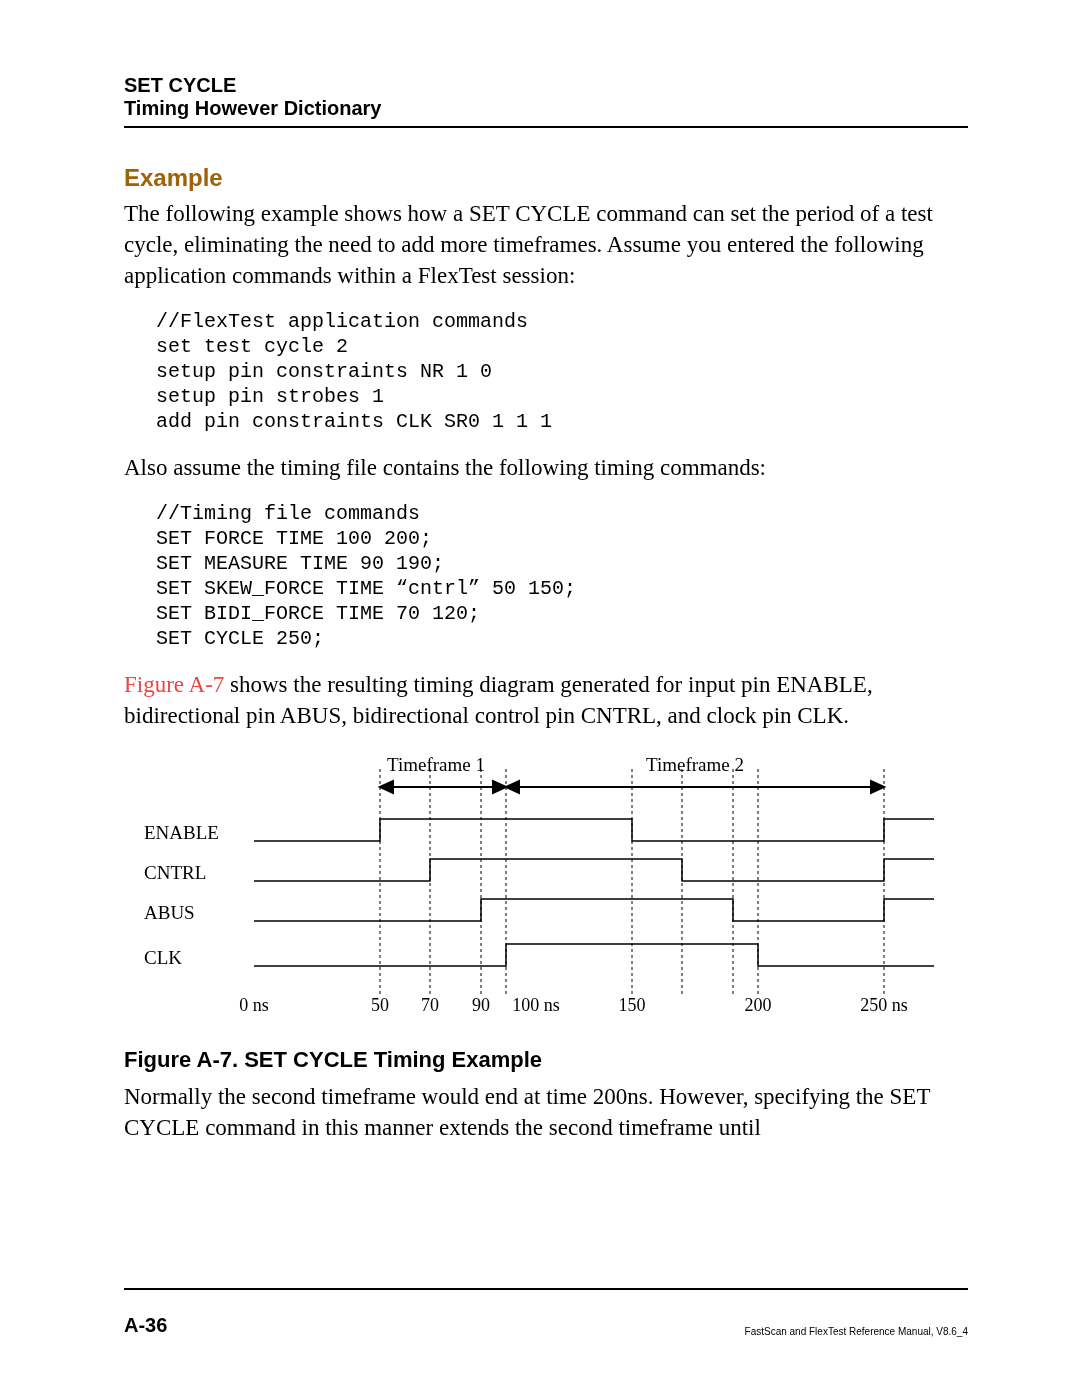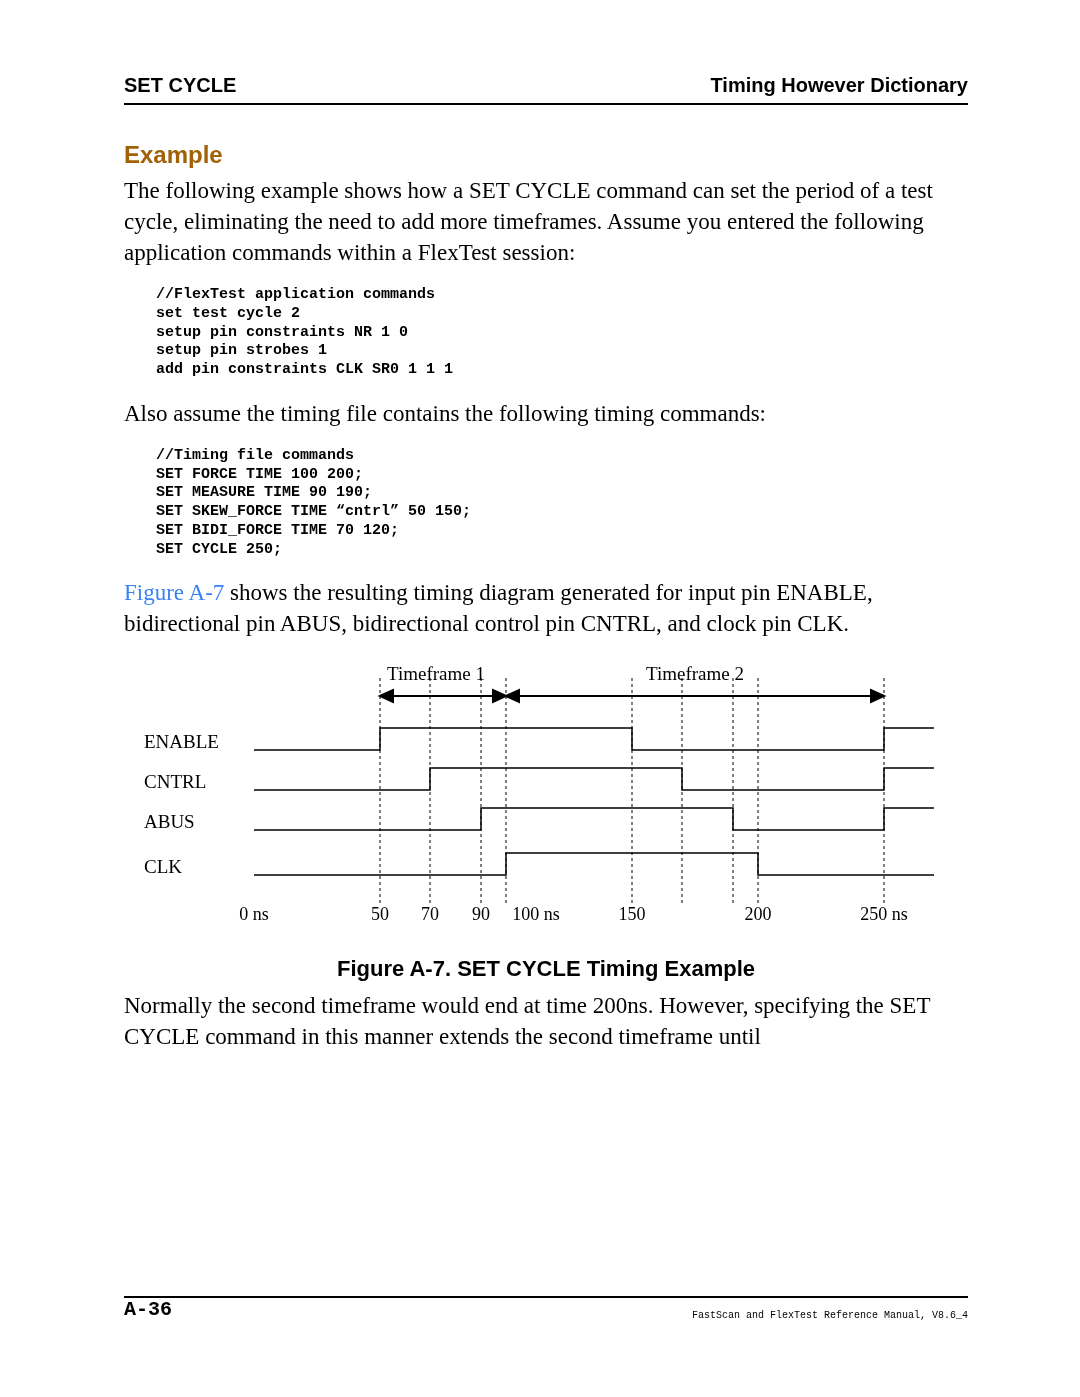--- a/index.html
+++ b/index.html
@@ -18,65 +18,64 @@
   }
   .header-row {
     display: flex;
     justify-content: space-between;
     font-family: Arial, Helvetica, sans-serif;
     font-weight: bold;
     font-size: 20px;
     padding-bottom: 6px;
     border-bottom: 2px solid #000;
     margin-bottom: 36px;
+    flex-direction: column;
   }
   .h2 {
     font-family: Arial, Helvetica, sans-serif;
     font-weight: bold;
     color: #a16207;
     font-size: 24px;
     margin-bottom: 6px;
   }
   .body-text {
     font-size: 23px;
     line-height: 1.35;
     margin-bottom: 18px;
   }
   pre.code {
     font-family: "Courier New", Courier, monospace;
-    font-size: 15px;
+    font-size: 20px;
     line-height: 1.25;
     margin: 10px 0 18px 32px;
     white-space: pre;
-    font-weight: bold;
   }
   .link {
-    color: #3b82f6;
+    color: #ef4444;
   }
   .figure-block {
     margin: 12px 0 10px 0;
   }
   .figure-caption {
-    text-align: center;
     font-family: Arial, Helvetica, sans-serif;
     font-weight: bold;
     font-size: 22px;
     margin: 14px 0 8px 0;
   }
   .footer-row {
     position: absolute;
     left: 124px;
     right: 112px;
-    bottom: 76px;
+    bottom: 60px;
     border-top: 2px solid #000;
-    padding-top: 0;
+    padding-top: 24px;
     display: flex;
     justify-content: space-between;
     align-items: flex-end;
-    font-family: Liberation Mono, monospace;
+    font-family: Liberation Sans, sans-serif;
   }
   .footer-page {
     font-weight: bold;
     font-size: 20px;
   }
   .footer-doc {
     font-size: 10px;
   }
   
   svg text {

